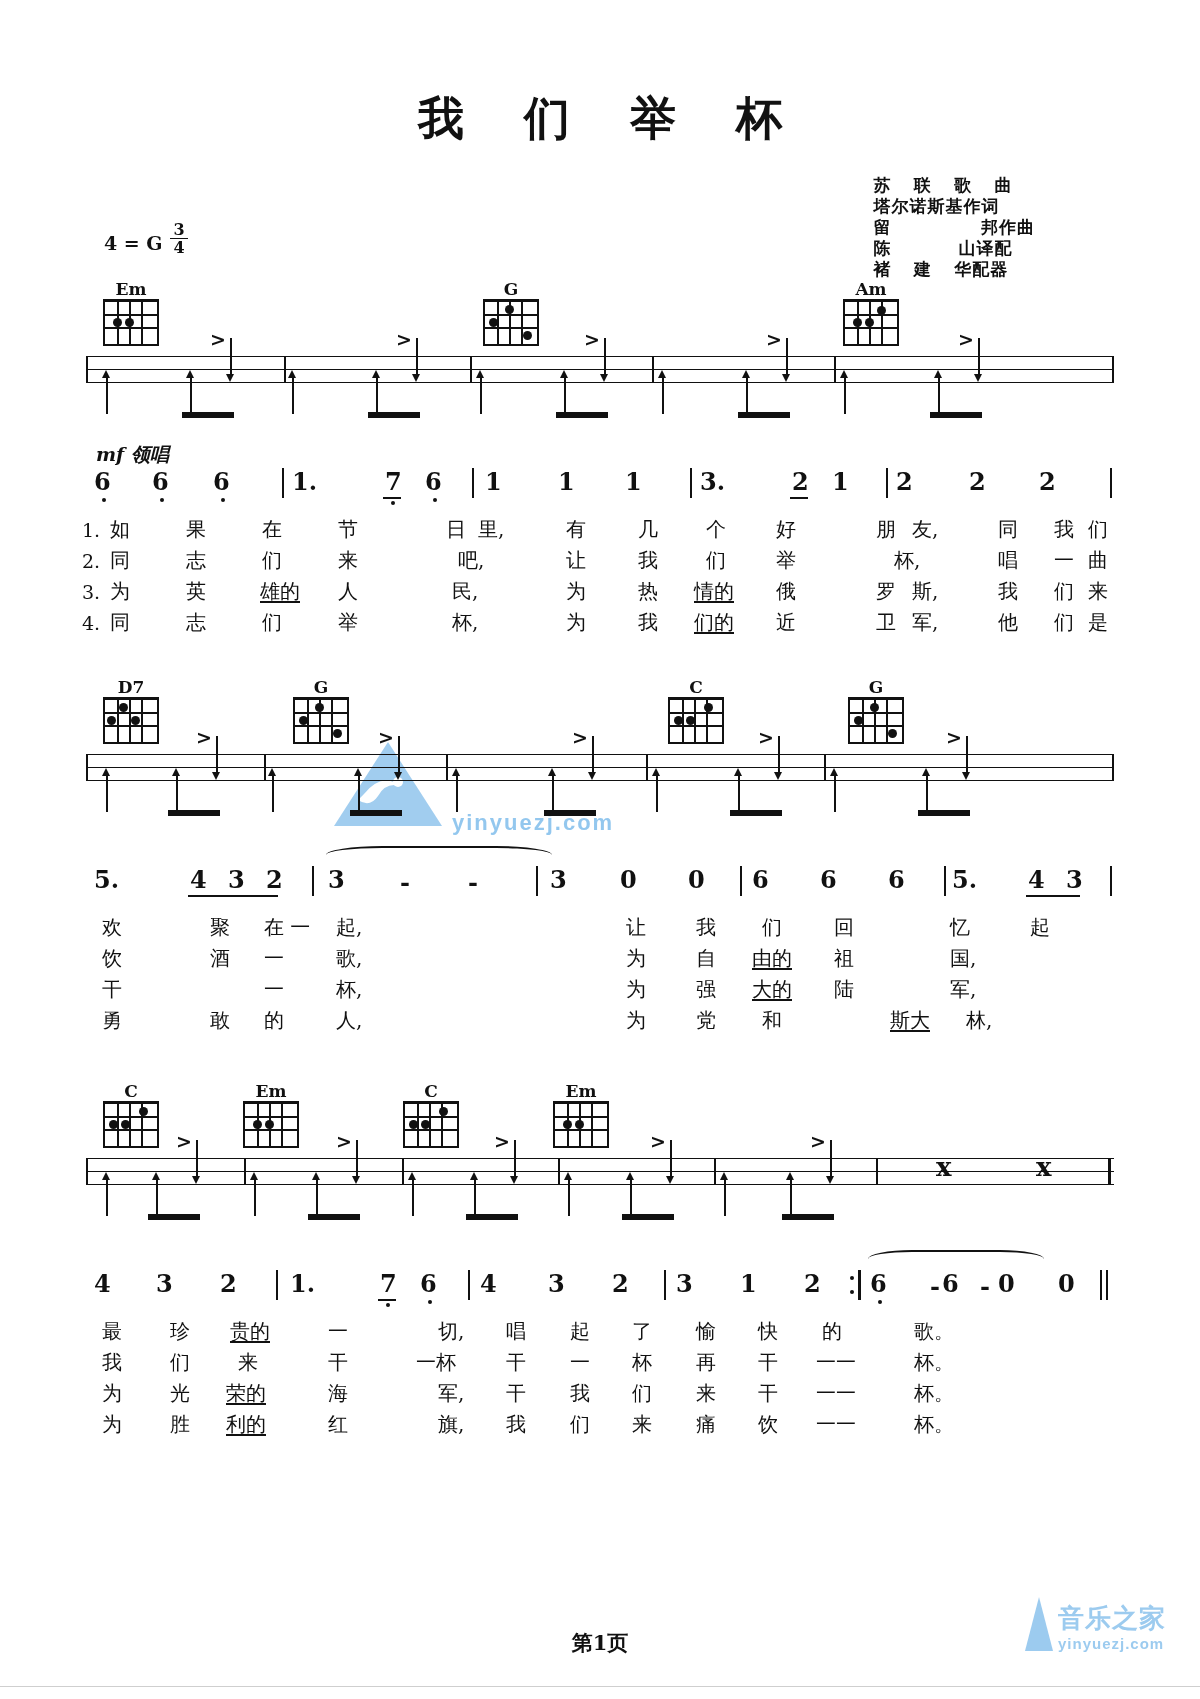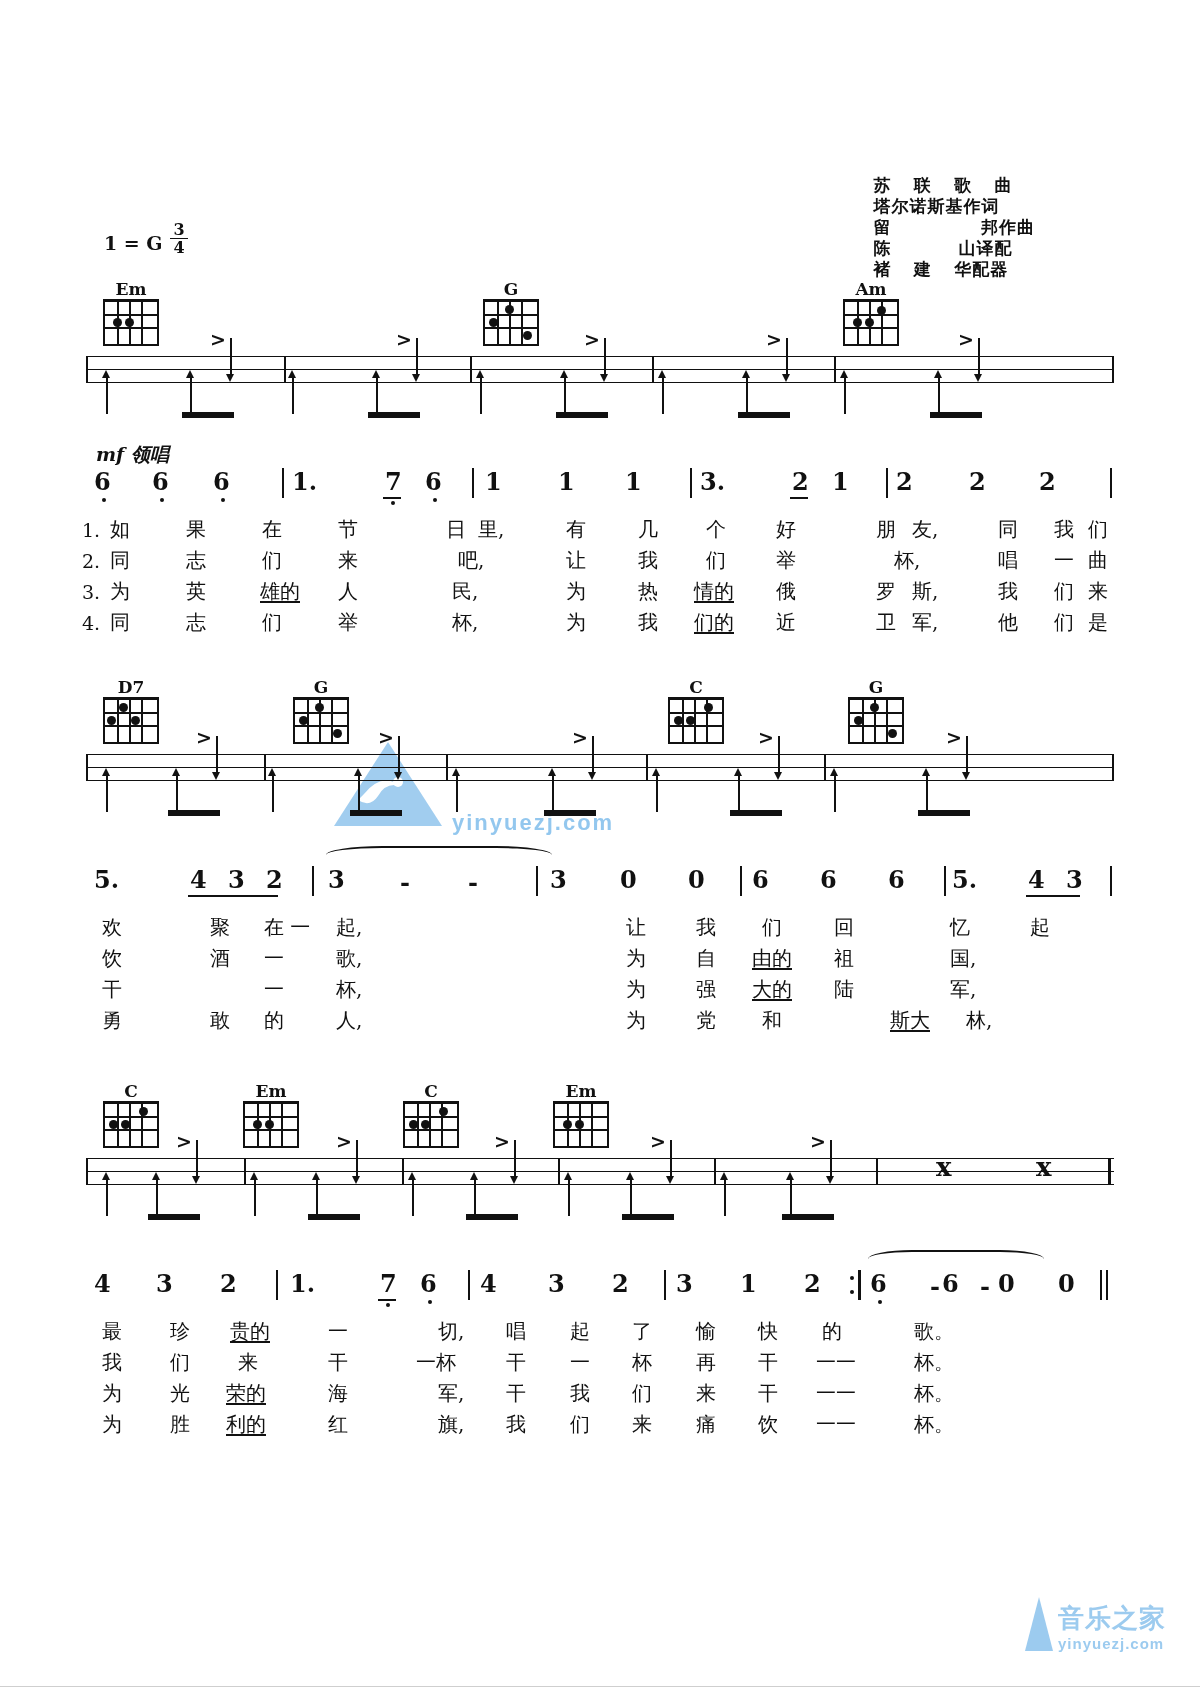--- a/index.html
+++ b/index.html
@@ -95,30 +95,31 @@
   
   .footer{position:absolute;left:0;bottom:42px;width:1200px;text-align:center;
           font-family:"DejaVu Serif", serif;font-size:21px;font-weight:bold;color:#111;}
   .hairline{position:absolute;left:0;bottom:12px;width:1200px;height:1px;background:#cfcfcf;}
 </style>
 </head>
 <body>
 
 <div class="page">
 
+  <div class="title">我  们  举  杯</div>
 
   <div class="credits">
     <div class="cline">苏  联  歌  曲</div>
     <div class="cline">塔尔诺斯基作词</div>
     <div class="cline">留        邦作曲</div>
     <div class="cline">陈      山译配</div>
     <div class="cline">褚  建  华配器</div>
   </div>
 
-  <div class="keysig">1 = G</div>
+  <div class="keysig">4 = G</div>
   <div class="meter">
     <span class="num">3</span>
     <span class="bar"></span>
     <span class="den">4</span>
   </div>
 
   <div class="wm">
     <svg class="wmmark" width="120" height="92" viewBox="0 0 120 92">
       <polygon points="58,4 112,88 4,88" fill="#9ccbef"></polygon>
       <path d="M34 56 q18 -22 36 -8 q-14 -4 -22 10 q-8 12 -20 4 z" fill="#ffffff"></path>
@@ -813,15 +814,16 @@
         <span class="cell" style="left:484px;">们</span>
         <span class="cell" style="left:546px;">来</span>
         <span class="cell" style="left:610px;">痛</span>
         <span class="cell" style="left:672px;">饮</span>
         <span class="cell" style="left:730px;">一一</span>
         <span class="cell" style="left:828px;">杯。</span>
       </div>
     </div>
   </div>
 
+  <div class="footer">第1页</div>
   <div class="hairline"></div>
 
 </div>
 
 </body></html>

